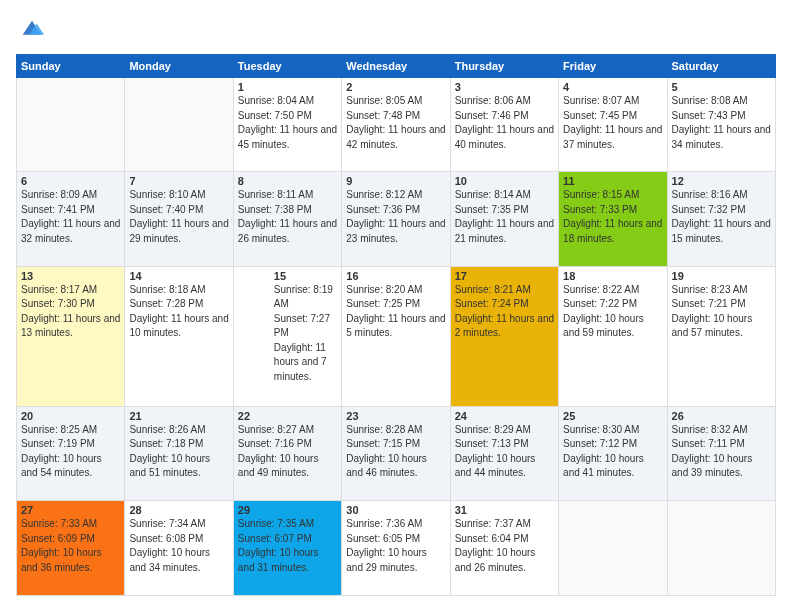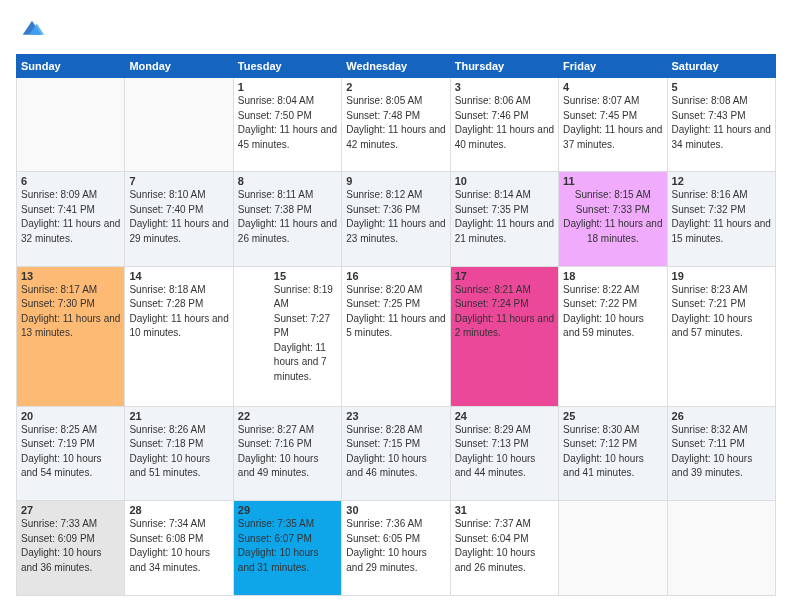--- a/index.html
+++ b/index.html
@@ -194,35 +194,35 @@
             <div class="day-info" style="white-space: pre-line;">Sunrise: 8:12 AM
 Sunset: 7:36 PM
 Daylight: 11 hours and 23 minutes.</div>
           </td>
           <td style="background: rgb(240, 244, 248);">
             <span class="day-num">10</span>
             <div class="day-info" style="white-space: pre-line;">Sunrise: 8:14 AM
 Sunset: 7:35 PM
 Daylight: 11 hours and 21 minutes.</div>
           </td>
-          <td style="background: #f0abfc;">
+          <td style="background: #84cc16;">
             <span class="day-num">11</span>
-            <div class="day-info" style="white-space: pre-line; text-align: center;">Sunrise: 8:15 AM
+            <div class="day-info" style="white-space: pre-line;">Sunrise: 8:15 AM
 Sunset: 7:33 PM
 Daylight: 11 hours and 18 minutes.</div>
           </td>
           <td style="background: rgb(240, 244, 248);">
             <span class="day-num">12</span>
             <div class="day-info" style="white-space: pre-line;">Sunrise: 8:16 AM
 Sunset: 7:32 PM
 Daylight: 11 hours and 15 minutes.</div>
           </td>
         </tr>
         <tr>
-          <td style="background: #fdba74;">
+          <td style="background: #fef9c3;">
             <span class="day-num">13</span>
             <div class="day-info" style="white-space: pre-line;">Sunrise: 8:17 AM
 Sunset: 7:30 PM
 Daylight: 11 hours and 13 minutes.</div>
           </td>
           <td style="background: rgb(255, 255, 255);">
             <span class="day-num">14</span>
             <div class="day-info" style="white-space: pre-line;">Sunrise: 8:18 AM
 Sunset: 7:28 PM
 Daylight: 11 hours and 10 minutes.</div>
@@ -232,21 +232,21 @@
             <div class="day-info" style="white-space: pre-line;">Sunrise: 8:19 AM
 Sunset: 7:27 PM
 Daylight: 11 hours and 7 minutes.</div>
           </td>
           <td style="background: rgb(255, 255, 255);">
             <span class="day-num">16</span>
             <div class="day-info" style="white-space: pre-line;">Sunrise: 8:20 AM
 Sunset: 7:25 PM
 Daylight: 11 hours and 5 minutes.</div>
           </td>
-          <td style="background: #ec4899;">
+          <td style="background: #eab308;">
             <span class="day-num">17</span>
             <div class="day-info" style="white-space: pre-line;">Sunrise: 8:21 AM
 Sunset: 7:24 PM
 Daylight: 11 hours and 2 minutes.</div>
           </td>
           <td style="background: rgb(255, 255, 255); margin-top: 28px;">
             <span class="day-num">18</span>
             <div class="day-info" style="white-space: pre-line;">Sunrise: 8:22 AM
 Sunset: 7:22 PM
 Daylight: 10 hours and 59 minutes.</div>
@@ -296,21 +296,21 @@
 Daylight: 10 hours and 41 minutes.</div>
           </td>
           <td style="background: rgb(240, 244, 248);">
             <span class="day-num">26</span>
             <div class="day-info" style="white-space: pre-line;">Sunrise: 8:32 AM
 Sunset: 7:11 PM
 Daylight: 10 hours and 39 minutes.</div>
           </td>
         </tr>
         <tr>
-          <td style="background: #e5e5e5;">
+          <td style="background: #f97316;">
             <span class="day-num">27</span>
             <div class="day-info" style="white-space: pre-line;">Sunrise: 7:33 AM
 Sunset: 6:09 PM
 Daylight: 10 hours and 36 minutes.</div>
           </td>
           <td style="background: rgb(255, 255, 255);">
             <span class="day-num">28</span>
             <div class="day-info" style="white-space: pre-line;">Sunrise: 7:34 AM
 Sunset: 6:08 PM
 Daylight: 10 hours and 34 minutes.</div>

